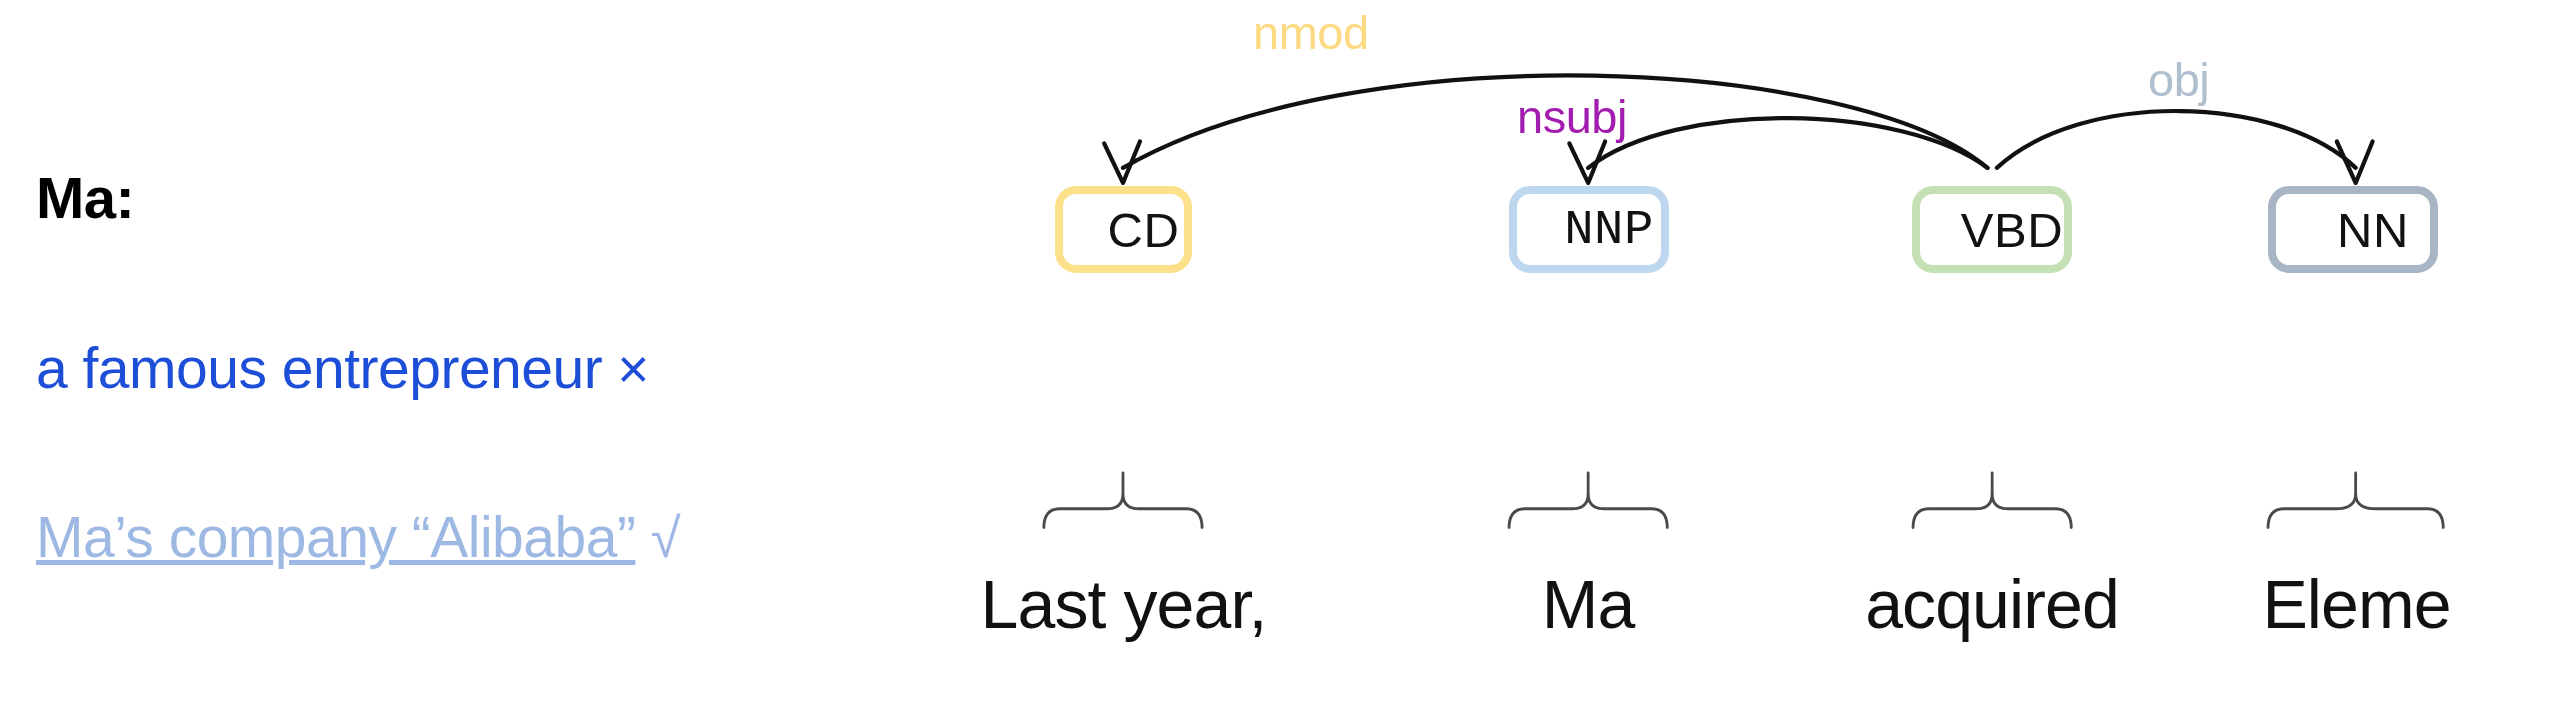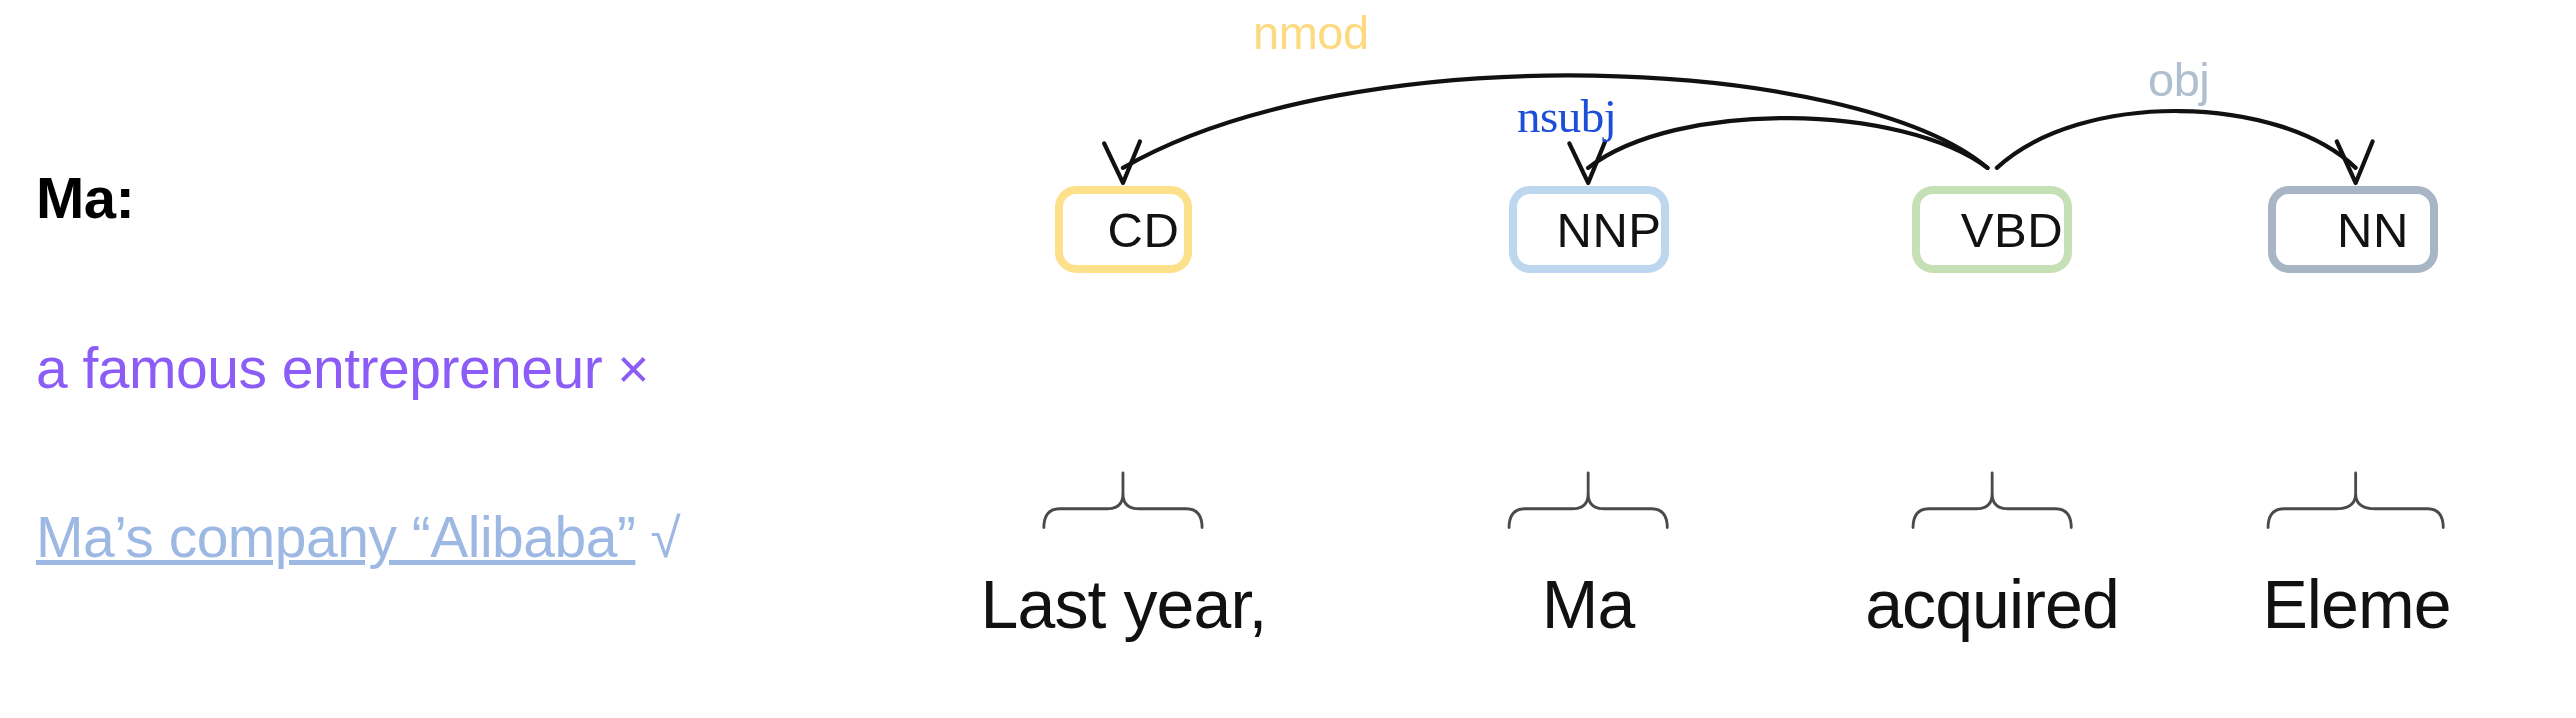--- a/index.html
+++ b/index.html
@@ -110,21 +110,21 @@
     letter-spacing: -0.5px;
   }
 </style>
 </head>
 <body>
 
 <div id="left-panel">
 
   <div class="entity-title">Ma:</div>
 
-  <div class="candidate-line" id="candidate-wrong" style="color: #8b5cf6;">
+  <div class="candidate-line" id="candidate-wrong" style="color: #1d4ed8;">
     <span>a famous entrepreneur</span><span class="mark">×</span>
   </div>
 
   <div class="candidate-line" id="candidate-right" style="color: rgb(157, 185, 227); text-decoration: underline;">
     <span>Ma’s company “Alibaba”</span><span class="mark">√</span>
   </div>
 </div>
 
 <div id="parse-diagram">
 
@@ -149,25 +149,25 @@
 
       <path d="M 1011 560 Q 1011 540 1028 540 L 1078 540 Q 1095 540 1095 524 Q 1095 540 1112 540 L 1162 540 Q 1179 540 1179 560"></path>
       <path d="M 1095 524 L 1095 502"></path>
 
       <path d="M 1388 560 Q 1388 540 1405 540 L 1460 540 Q 1481 540 1481 524 Q 1481 540 1502 540 L 1557 540 Q 1574 540 1574 560"></path>
       <path d="M 1481 524 L 1481 502"></path>
     </g>
   </svg>
 
   <div class="arc-label" style="left: 292px; top: 4.7px; color: rgb(253, 217, 129);">nmod</div>
-  <div class="arc-label" style="left: 556px; top: 89px; color: #1d4ed8; font-family: Liberation Serif, serif;">nsubj</div>
+  <div class="arc-label" style="left: 556px; top: 89px; color: #a21caf;">nsubj</div>
   <div class="arc-label" style="left: 1187px; top: 52px; color: rgb(176, 191, 208);">obj</div>
 
   <div class="pos-box" style="left: 94px; top: 186px; width: 137px; border-color: rgb(253, 224, 138);">CD</div>
-  <div class="pos-box" style="left: 548px; top: 186px; width: 160px; border-color: rgb(189, 215, 238);">NNP</div>
+  <div class="pos-box" style="left: 548px; top: 186px; width: 160px; border-color: rgb(189, 215, 238); font-family: Liberation Mono, monospace;">NNP</div>
   <div class="pos-box" style="left: 951px; top: 186px; width: 160px; border-color: rgb(197, 224, 180);">VBD</div>
   <div class="pos-box" style="left: 1307px; top: 186px; width: 170px; border-color: rgb(168, 181, 196);">NN</div>
 
   <div class="word-token" style="left:0px; width:325px;">Last year,</div>
   <div class="word-token" style="left:533px; width:188px;">Ma</div>
   <div class="word-token" style="left:834px; width:394px;">acquired</div>
   <div class="word-token" style="left:1243px; width:305px;">Eleme</div>
 </div>
 
 

